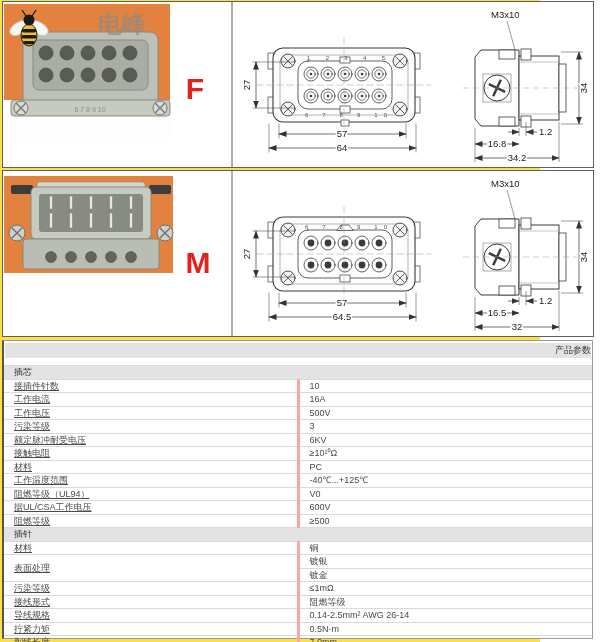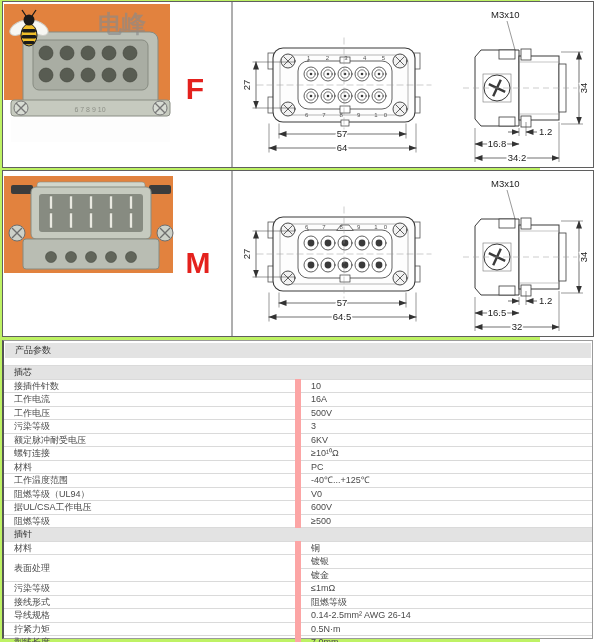--- a/index.html
+++ b/index.html
@@ -1,37 +1,37 @@
 <!DOCTYPE html>
 <html><head>
 <meta charset="utf-8">
 <style>
   * { margin:0; padding:0; box-sizing:border-box; }
   html,body { width:600px; height:642px; background:#fff; overflow:hidden;
               font-family:"Liberation Sans", sans-serif; }
-  #stage { position:relative; width:540px; height:642px; background:#bef264; }
+  #stage { position:relative; width:540px; height:642px; background:#fde047; }
 
   .panel { position:absolute; left:2px; width:592px; height:167px;
            border:1px solid #5f5f5f; background:#fff; }
   #panel-f { top:1px; }
   #panel-m { top:170px; }
   .panel svg { display:block; }
 
   .spec { position:absolute; left:2px; top:340px; width:591px; height:299px;
           border:1px solid #9a9a9a; border-left:2px solid #555; background:#fff;
           font-size:9px; color:#444; }
   .spec-title { height:15px; line-height:15px; background:#e3e3e3;
-                color:#333; padding-left:10px; margin:2px 1px 7px 1px; }
+                color:#333; padding-left:10px; margin:2px 1px 7px 1px;text-align:right; }
   table.spec-tbl { width:100%; border-collapse:collapse; table-layout:fixed; }
   table.spec-tbl td { height:12.5px; line-height:12.5px; padding:0 0 0 10px;
                       border-top:1px solid #dadada; font-size:9px; color:#4a4a4a;
                       white-space:nowrap; overflow:hidden; }
   table.spec-tbl tr.sec td { background:#e3e3e3; color:#333; }
-  td.lbl { width:297px; }
-  td.val { border-left:6px solid #fca5a5; }
+  td.lbl { width:297px;text-decoration:underline; }
+  td.val { border-left:3px solid #fca5a5; }
 
   text { font-family:"Liberation Sans", sans-serif; }
   .dim { font-size:9.5px; fill:#222; stroke:#fff; stroke-width:3px;
          paint-order:stroke; }
   .pinnum { font-size:6px; fill:#555; }
   .letter { font-size:30px; font-weight:bold; fill:#e4211d; }
   .wmark { font-size:24px; fill:#8a8a8a; opacity:.65; font-weight:bold; }
 </style>
 </head>
 <body>
@@ -403,21 +403,21 @@
           </tr>
         <tr>
             <td class="lbl">污染等级</td>
             <td class="val">3</td>
           </tr>
         <tr>
             <td class="lbl">额定脉冲耐受电压</td>
             <td class="val">6KV</td>
           </tr>
         <tr>
-            <td class="lbl">螺钉连接</td>
+            <td class="lbl">接触电阻</td>
             <td class="val">≥10¹⁰Ω</td>
           </tr>
         <tr>
             <td class="lbl">材料</td>
             <td class="val">PC</td>
           </tr>
         <tr>
             <td class="lbl">工作温度范围</td>
             <td class="val">-40℃...+125℃</td>
           </tr>

